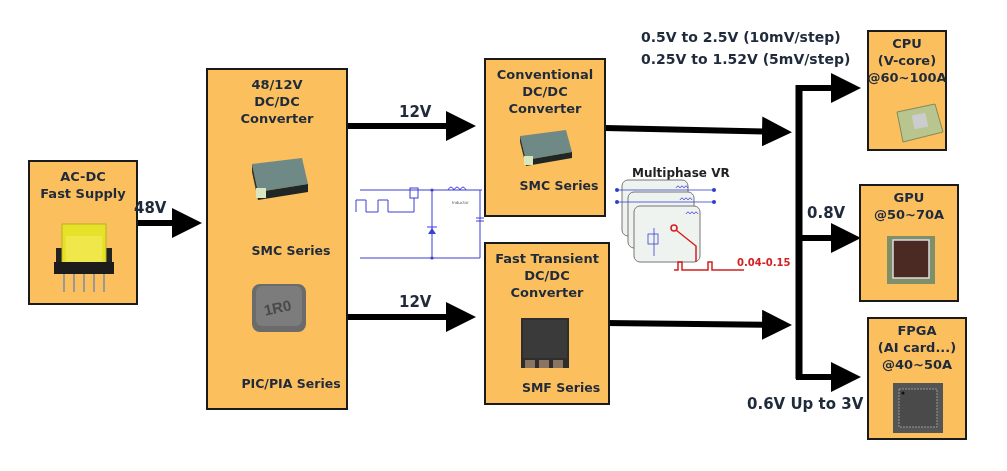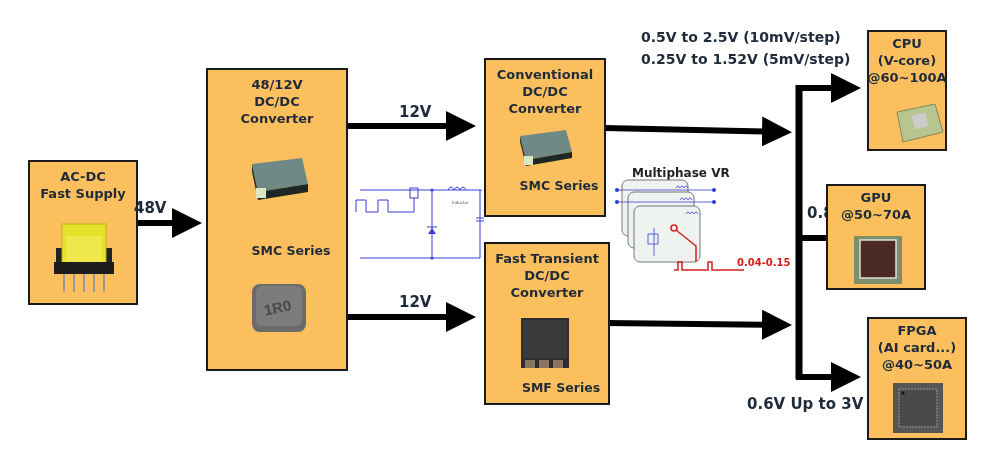--- a/index.html
+++ b/index.html
@@ -45,36 +45,37 @@
     <g stroke="#999" stroke-width="2">
       <line x1="12" y1="56" x2="12" y2="74"></line>
         <line x1="22" y1="56" x2="22" y2="74"></line>
       <line x1="32" y1="56" x2="32" y2="74"></line>
         <line x1="42" y1="56" x2="42" y2="74"></line>
       <line x1="52" y1="56" x2="52" y2="74"></line>
     </g>
   </svg>
 </div>
 
-<div class="box" style="left:206px;top:68px;width:142px;height:303px;">
+<div class="box" style="left:206px;top:68px;width:142px;height:342px;">
   <div class="title">48/12V
 DC/DC
 Converter</div>
   <svg class="comp" style="left:38px;top:84px" width="66" height="50">
     <polygon points="6,10 56,4 62,30 12,38" fill="#6f8a86"></polygon>
     <polygon points="6,10 12,38 12,46 6,18" fill="#2b3434"></polygon>
     <polygon points="12,38 62,30 62,38 12,46" fill="#1f2626"></polygon>
     <rect x="10" y="34" width="10" height="10" fill="#d9e6c0"></rect>
   </svg>
   <div class="series" style="top:173px">SMC Series</div>
   <svg class="comp" style="left:40px;top:210px" width="62" height="60">
     <rect x="4" y="4" width="54" height="48" rx="8" fill="#6b6b6b"></rect>
     <rect x="8" y="6" width="46" height="40" rx="6" fill="#7c7c7c"></rect>
     <text x="30" y="33" font-size="15" fill="#4a4a4a" text-anchor="middle" font-family="Liberation Sans, sans-serif" transform="rotate(-12 30 30)">1R0</text>
   </svg>
+  <div class="series" style="top:306px">PIC/PIA Series</div>
 </div>
 
 <svg class="comp" style="left:352px;top:178px" width="138" height="92">
   <g stroke="#3a3fd6" stroke-width="1" fill="none">
     <line x1="8" y1="12" x2="130" y2="12"></line>
     <path d="M4,34 L4,22 L14,22 L14,34 L26,34 L26,22 L36,22 L36,34 L62,34 L62,20"></path>
     <rect x="58" y="10" width="8" height="10"></rect>
     <line x1="80" y1="12" x2="80" y2="80"></line>
     <path d="M96,12 q3,-6 6,0 q3,-6 6,0 q3,-6 6,0"></path>
     <line x1="128" y1="12" x2="128" y2="80"></line>
@@ -154,21 +155,21 @@
 <div class="box" style="left:867px;top:30px;width:80px;height:121px;">
   <div class="title" style="margin-top:3px">CPU
 (V-core)
 @60~100A</div>
   <svg class="comp" style="left:24px;top:70px" width="52" height="42">
     <polygon points="4,10 42,2 50,30 10,40" fill="#b9c58e" stroke="#7f8a5a"></polygon>
     <rect x="20" y="12" width="14" height="14" fill="#ccc" transform="rotate(-12 27 19)"></rect>
   </svg>
 </div>
 
-<div class="box" style="left:826px;top:184px;width:100px;height:106px;">
+<div class="box" style="left:859px;top:184px;width:100px;height:118px;">
   <div class="title" style="margin-top:3px">GPU
 @50~70A</div>
   <svg class="comp" style="left:24px;top:48px" width="52" height="52">
     <rect x="2" y="2" width="48" height="48" fill="#7f8f6a"></rect>
     <rect x="8" y="6" width="36" height="38" fill="#4a2a22" stroke="#ddd" stroke-width="1.5"></rect>
   </svg>
 </div>
 
 <div class="box" style="left:867px;top:317px;width:100px;height:123px;">
   <div class="title" style="margin-top:3px">FPGA

